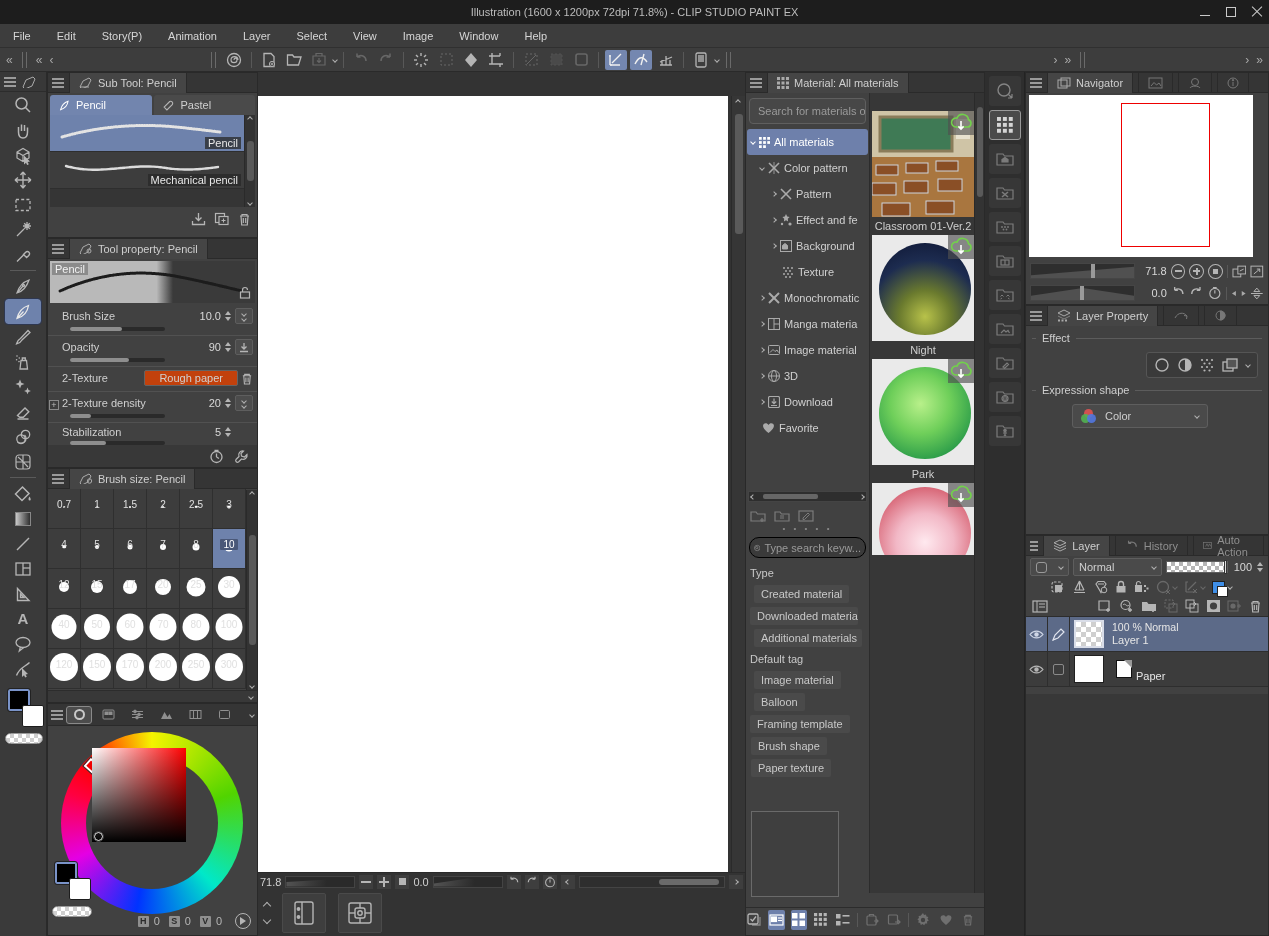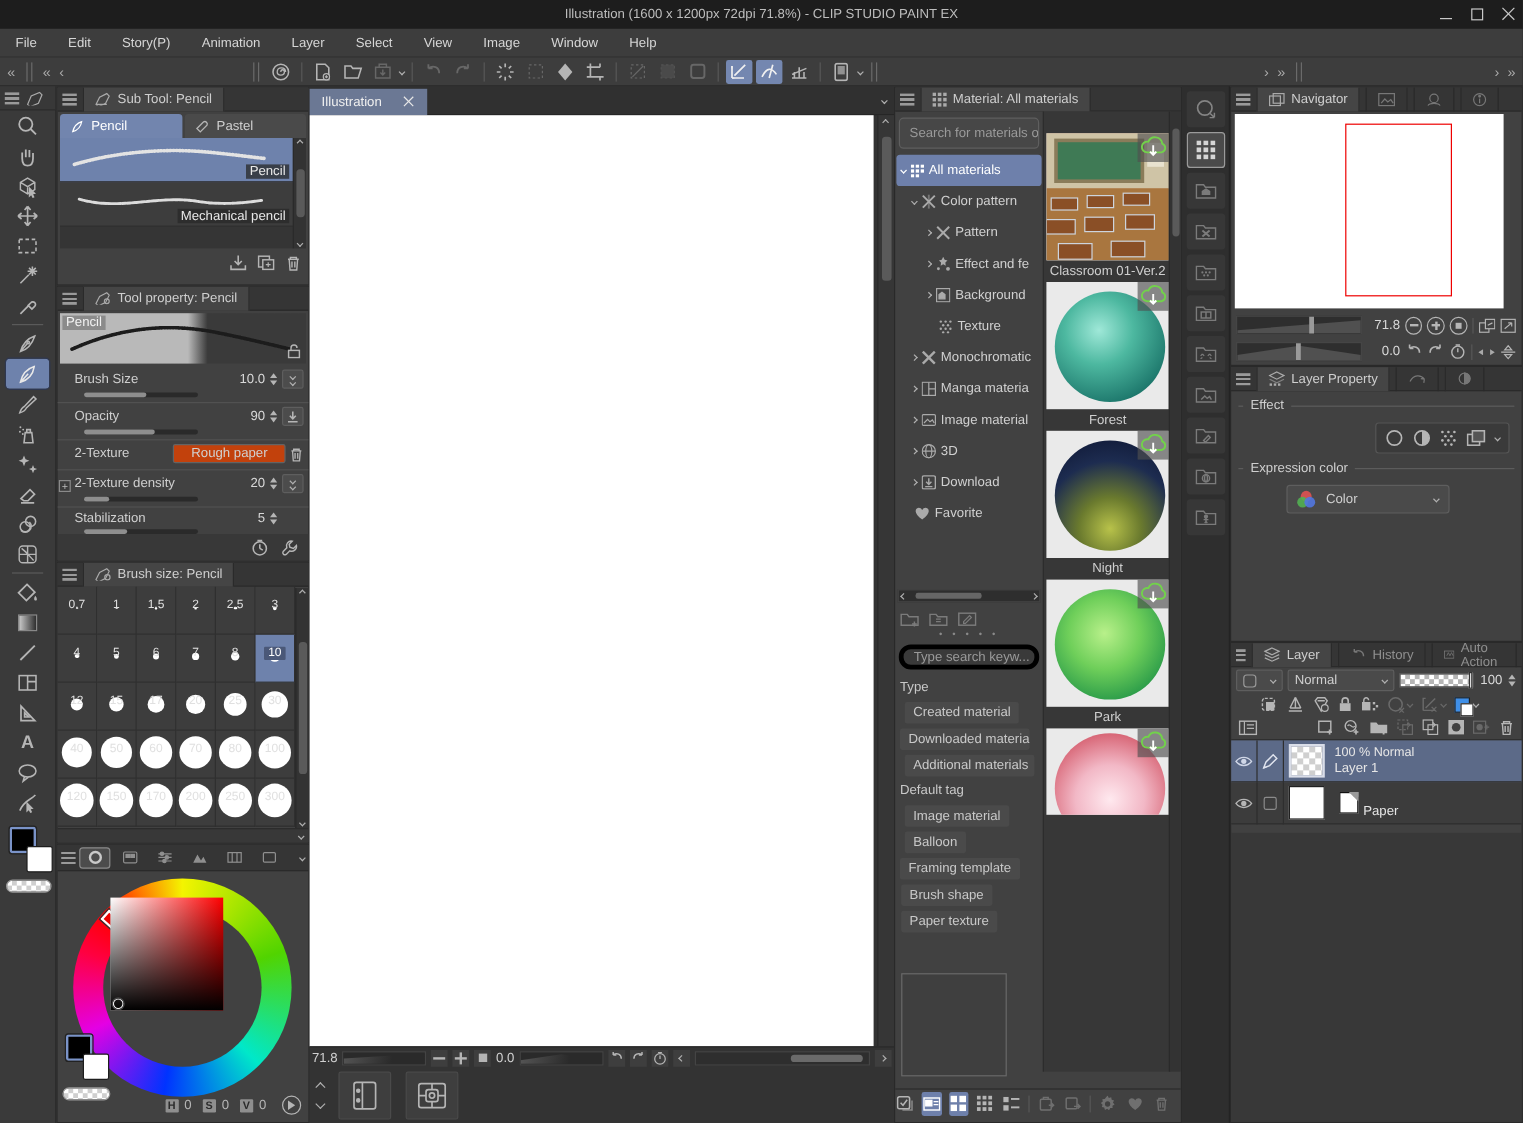--- a/index.html
+++ b/index.html
@@ -149,21 +149,21 @@
   .m-left { position:absolute; left:0; top:20px; width:123px; bottom:0; }
   .m-search { margin:5px 3px; height:26px; background:#474747; border:1px solid #5f5f5f; border-radius:4px; display:flex; align-items:center; gap:4px; padding:0 4px; color:#9a9a9a; overflow:hidden; white-space:nowrap; }
   .m-tree { margin-top:2px; }
   .m-row { height:26px; display:flex; align-items:center; gap:4px; padding-left:4px; white-space:nowrap; overflow:hidden; color:#d0d0d0; }
   .m-row.on { background:#6e80ab; color:#fff; border-radius:3px; margin:0 1px; }
   .mi { flex:0 0 auto; }
   .m-hscroll { margin:4px 2px; height:11px; background:#2e2e2e; border:1px solid #444; position:relative; display:flex; align-items:center; justify-content:space-between; padding:0 2px; }
   .m-hscroll .hthumb { position:absolute; left:14px; top:2px; width:55px; height:5px; background:#666; border-radius:2px; }
   .m-folders { display:flex; gap:8px; padding:3px 4px; opacity:.5; }
   .dots5 { text-align:center; color:#8a8a8a; letter-spacing:3px; font-size:8px; height:8px; line-height:6px; }
-  .m-keyword { margin:3px 3px; height:21px; background:#3a3a3a; border:4px solid #000000; border-radius:10px; display:flex; align-items:center; gap:4px; padding:0 4px; color:#9a9a9a; overflow:hidden; white-space:nowrap; }
+  .m-keyword { margin:3px 3px; height:21px; background:#3a3a3a; border:1px solid #000000; border-radius:10px; display:flex; align-items:center; gap:4px; padding:0 4px; color:#9a9a9a; overflow:hidden; white-space:nowrap; }
   .m-sec { padding:6px 4px 2px 4px; color:#c9c9c9; }
   .tagbtn { display:block; margin:4px 4px 0 8px; background:#4a4a4a; border-radius:2px; padding:3px 7px; color:#c9c9c9; width:max-content; max-width:108px; white-space:nowrap; overflow:hidden; }
   .m-prevbox { position:absolute; left:5px; top:738px; width:88px; height:86px; background:#3f3f3f; border:1px solid #6a6a6a; }
   .m-botbar { position:absolute; left:0; bottom:4px; right:0; height:24px; display:flex; align-items:center; gap:6px; justify-content:flex-end; padding-right:8px; border-top:1px solid #2c2c2c; }
   .mbtn { width:20px; height:20px; display:flex; align-items:center; justify-content:center; border-radius:2px; }
   .mbtn.on { background:#6e80ab; }
   .mbtn.dim { opacity:.4; }
   .m-thumbs { position:absolute; left:123px; top:20px; width:107px; bottom:42px; background:#373737; border-left:1px solid #2c2c2c; overflow:hidden; }
   .thumbcard { margin:0 2px; }
   .thumbimg { height:106px; background:#eaeaea; position:relative; overflow:hidden; }
@@ -914,27 +914,20 @@
     <span class="hsv-num">0</span>
     <span class="hsv-box">V</span>
     <span class="hsv-num">0</span>
     <span class="playcir">
         <span class="t"></span>
       </span>
   </div>
 </div>
 
 <div class="abs canvasarea">
-  <div class="ctabbar">
-    <div class="ctab">
-      <span>Illustration</span>
-      <span class="ctab-close"></span>
-    </div>
-    <span style="position:absolute;right:6px" class="chev d sm"></span>
-  </div>
   <div class="cwhite"></div>
   <div class="cvscroll">
     <span class="chev u sm" style="position:absolute;left:4px;top:4px"></span>
     <span class="vthumb"></span>
   </div>
   <div class="czoom">
     <span class="num">71.8</span>
     <span class="minislider">
         <span class="wave"></span>
       </span>
@@ -1209,32 +1202,20 @@
           </g>
         </svg>
         <span class="cloud">
             <svg width="26" height="24" viewBox="0 0 26 24">
               <path d="M8 16 a4.5 4.5 0 1 1 1-8.9 a6 6 0 0 1 11.5 1.6 a3.8 3.8 0 0 1-.6 7.3z" fill="none" stroke="#72d14b" stroke-width="1.6"></path>
               <path d="M13 10 v8 M10.4 15.4 L13 18 L15.6 15.4" stroke="#fff" stroke-width="1.6" fill="none"></path>
             </svg>
           </span>
       </div>
       <div class="thumblbl">Classroom 01-Ver.2</div>
-    </div>
-    <div class="thumbcard">
-      <div class="thumbimg">
-        <span class="sphere" style="background:radial-gradient(circle at 40% 35%, #9fe8d8 0%, #4db8a0 35%, #1f7a6e 75%, #0f4a44 100%)"></span>
-        <span class="cloud">
-            <svg width="26" height="24" viewBox="0 0 26 24">
-              <path d="M8 16 a4.5 4.5 0 1 1 1-8.9 a6 6 0 0 1 11.5 1.6 a3.8 3.8 0 0 1-.6 7.3z" fill="none" stroke="#72d14b" stroke-width="1.6"></path>
-              <path d="M13 10 v8 M10.4 15.4 L13 18 L15.6 15.4" stroke="#fff" stroke-width="1.6" fill="none"></path>
-            </svg>
-          </span>
-      </div>
-      <div class="thumblbl">Forest</div>
     </div>
     <div class="thumbcard">
       <div class="thumbimg">
         <span class="sphere" style="background:radial-gradient(circle at 50% 80%, #b8c24a 0%, #6a7a2e 30%, #1d2c50 65%, #0c1430 100%)"></span>
         <span class="cloud">
             <svg width="26" height="24" viewBox="0 0 26 24">
               <path d="M8 16 a4.5 4.5 0 1 1 1-8.9 a6 6 0 0 1 11.5 1.6 a3.8 3.8 0 0 1-.6 7.3z" fill="none" stroke="#72d14b" stroke-width="1.6"></path>
               <path d="M13 10 v8 M10.4 15.4 L13 18 L15.6 15.4" stroke="#fff" stroke-width="1.6" fill="none"></path>
             </svg>
           </span>
@@ -1576,21 +1557,21 @@
         </svg>
       <svg width="17" height="15" viewBox="0 0 17 15">
           <rect x="1" y="4" width="10" height="9" fill="none" stroke="#b5b5b5" stroke-width="1.3"></rect>
           <rect x="5" y="1" width="10" height="9" fill="#555" stroke="#b5b5b5" stroke-width="1.3"></rect>
         </svg>
       <span class="chev d sm"></span>
     </div>
   </div>
   <div class="lp-group">
     <div class="lp-line">
-        <span>Expression color</span>
+        <span>Expression shape</span>
       </div>
     <div class="lp-drop">
       <span class="rgb-ico">
           <i style="left:3px;top:0;background:#e05252"></i>
           <i style="left:0;top:5px;background:#52b052"></i>
           <i style="left:6px;top:5px;background:#5277e0"></i>
         </span>
       <span>Color</span>
       <span style="margin-left:auto" class="chev d sm"></span>
     </div>

